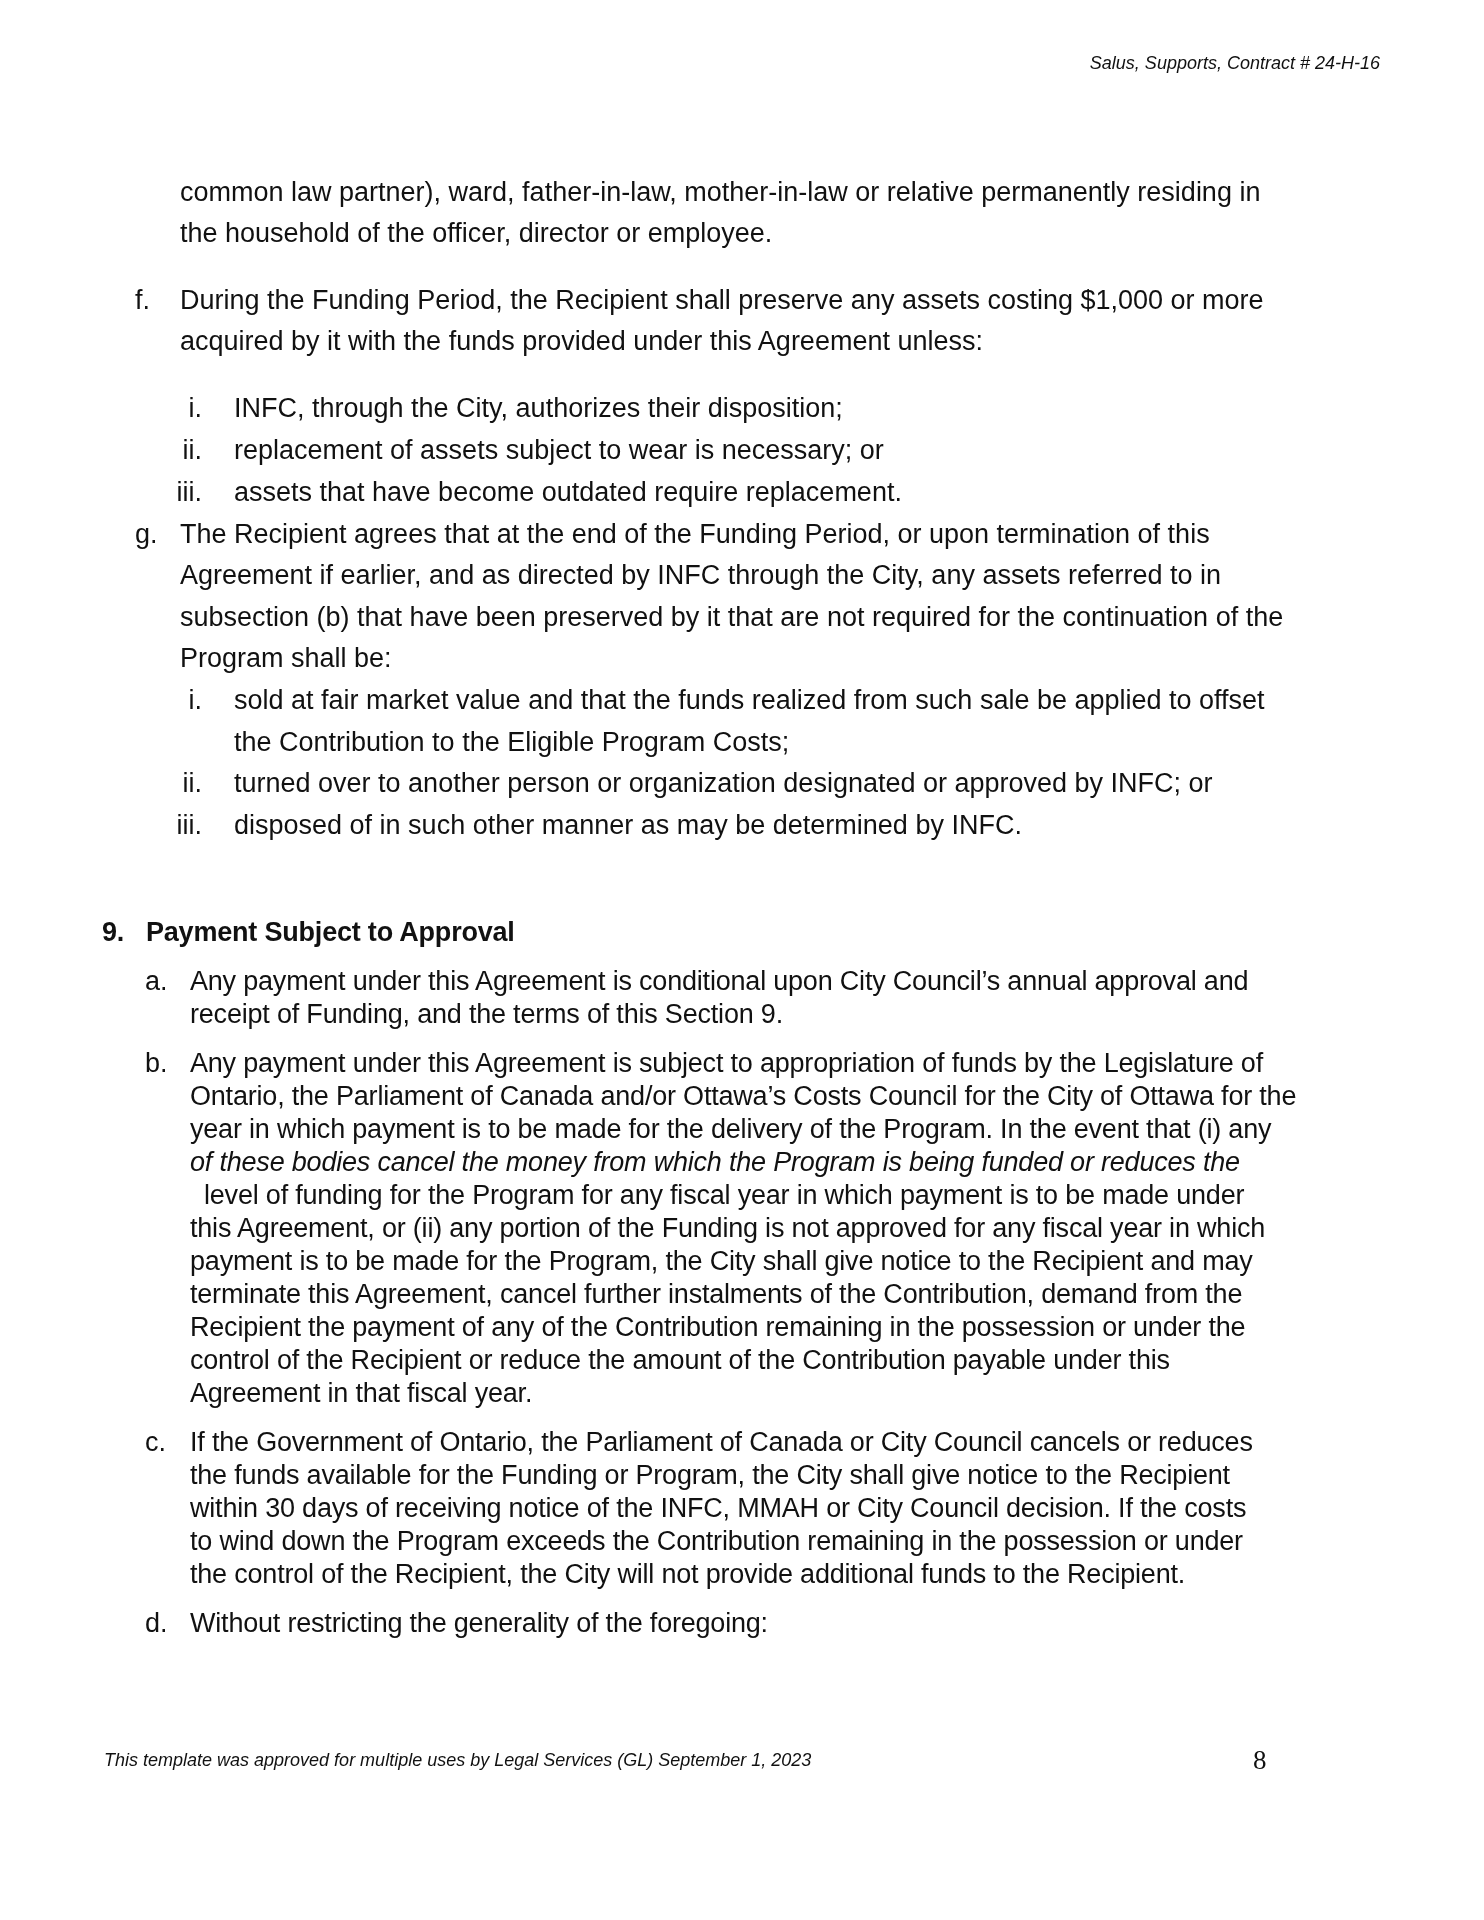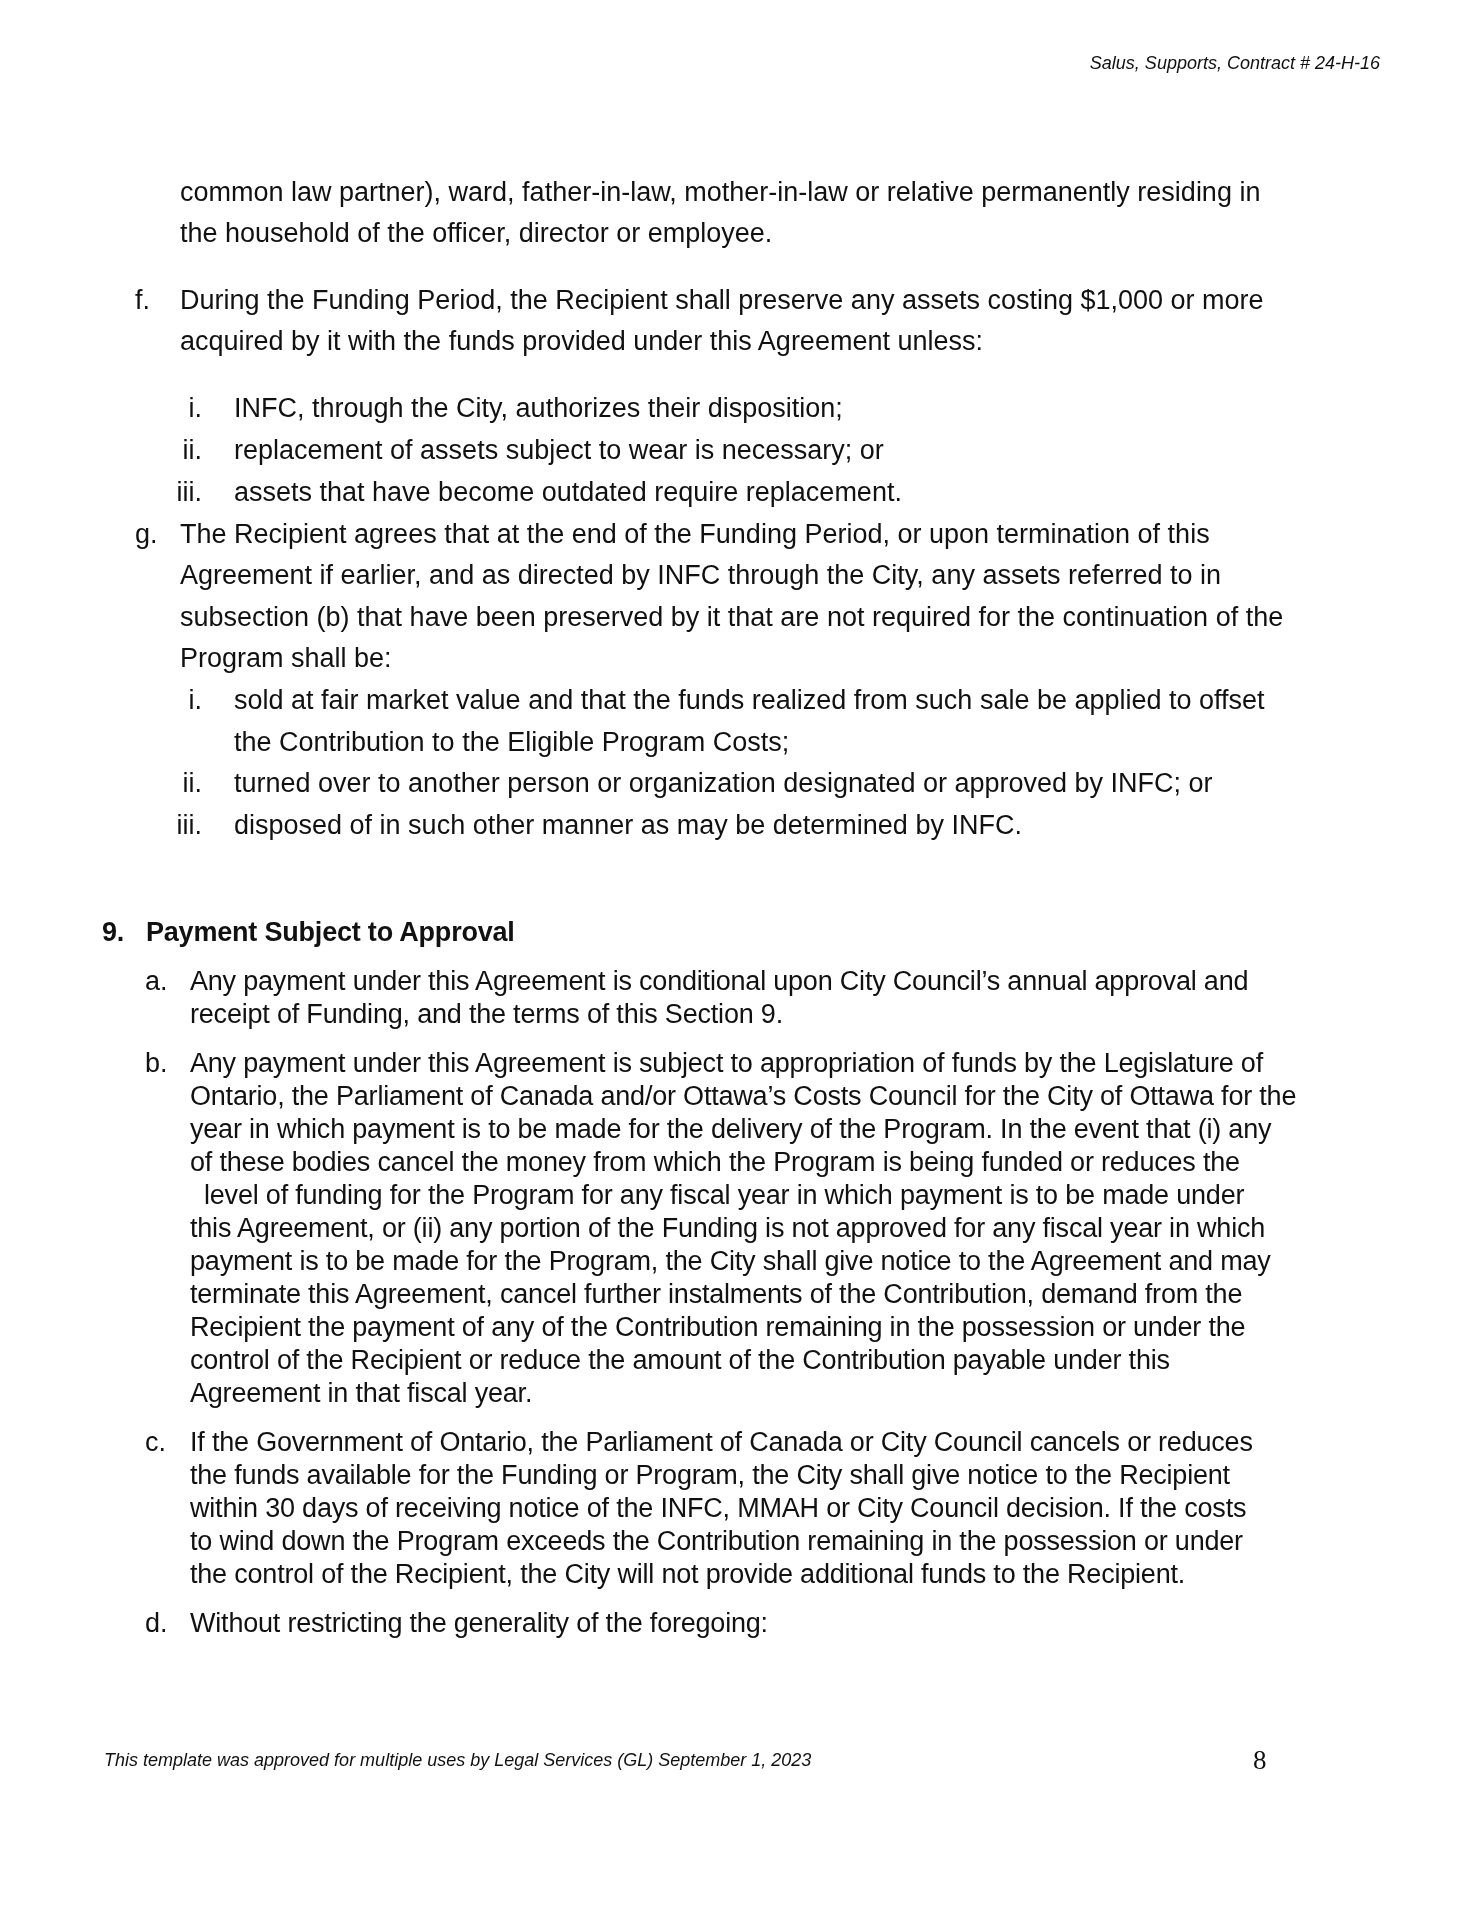--- a/index.html
+++ b/index.html
@@ -77,24 +77,24 @@
     <div class="marker" style="left:145px; top:965px;">a.</div>
     <div class="line" style="left:190px; top:965px;">Any payment under this Agreement is conditional upon City Council’s annual approval and</div>
     <div class="line" style="left:190px; top:998px;">receipt of Funding, and the terms of this Section 9.</div>
   </div>
 
   <div>
     <div class="marker" style="left:145px; top:1047px;">b.</div>
     <div class="line" style="left:190px; top:1047px;">Any payment under this Agreement is subject to appropriation of funds by the Legislature of</div>
     <div class="line" style="left:190px; top:1080px;">Ontario, the Parliament of Canada and/or Ottawa’s Costs Council for the City of Ottawa for the</div>
     <div class="line" style="left:190px; top:1113px;">year in which payment is to be made for the delivery of the Program. In the event that (i) any</div>
-    <div class="line" style="left:190px; top:1146px;">of these bodies cancel the money from which the Program is being funded or reduces the</div>
+    <div class="line" style="left:190px; top:1146px;font-style:italic;">of these bodies cancel the money from which the Program is being funded or reduces the</div>
     <div class="line" style="left:204px; top:1179px;">level of funding for the Program for any fiscal year in which payment is to be made under</div>
     <div class="line" style="left:190px; top:1212px;">this Agreement, or (ii) any portion of the Funding is not approved for any fiscal year in which</div>
-    <div class="line" style="left:190px; top:1245px;">payment is to be made for the Program, the City shall give notice to the Agreement and may</div>
+    <div class="line" style="left:190px; top:1245px;">payment is to be made for the Program, the City shall give notice to the Recipient and may</div>
     <div class="line" style="left:190px; top:1278px;">terminate this Agreement, cancel further instalments of the Contribution, demand from the</div>
     <div class="line" style="left:190px; top:1311px;">Recipient the payment of any of the Contribution remaining in the possession or under the</div>
     <div class="line" style="left:190px; top:1344px;">control of the Recipient or reduce the amount of the Contribution payable under this</div>
     <div class="line" style="left:190px; top:1377px;">Agreement in that fiscal year.</div>
   </div>
 
   <div>
     <div class="marker" style="left:145px; top:1426px;">c.</div>
     <div class="line" style="left:190px; top:1426px;">If the Government of Ontario, the Parliament of Canada or City Council cancels or reduces</div>
     <div class="line" style="left:190px; top:1459px;">the funds available for the Funding or Program, the City shall give notice to the Recipient</div>

